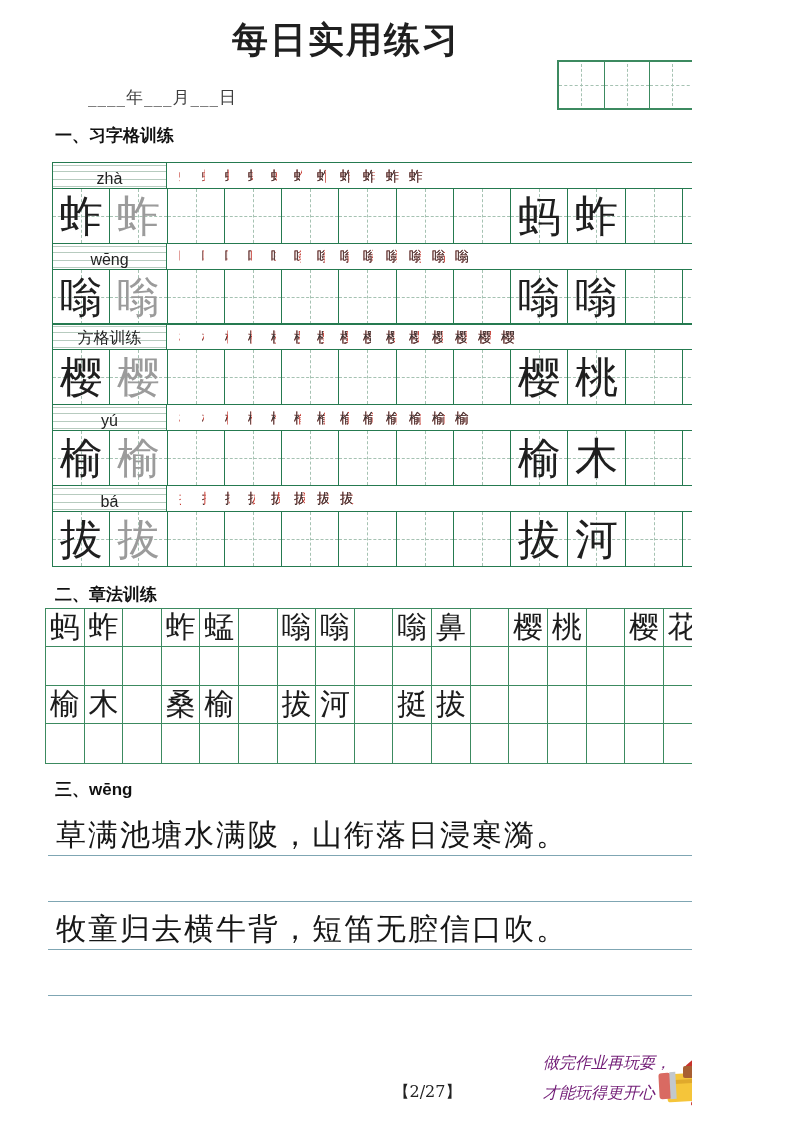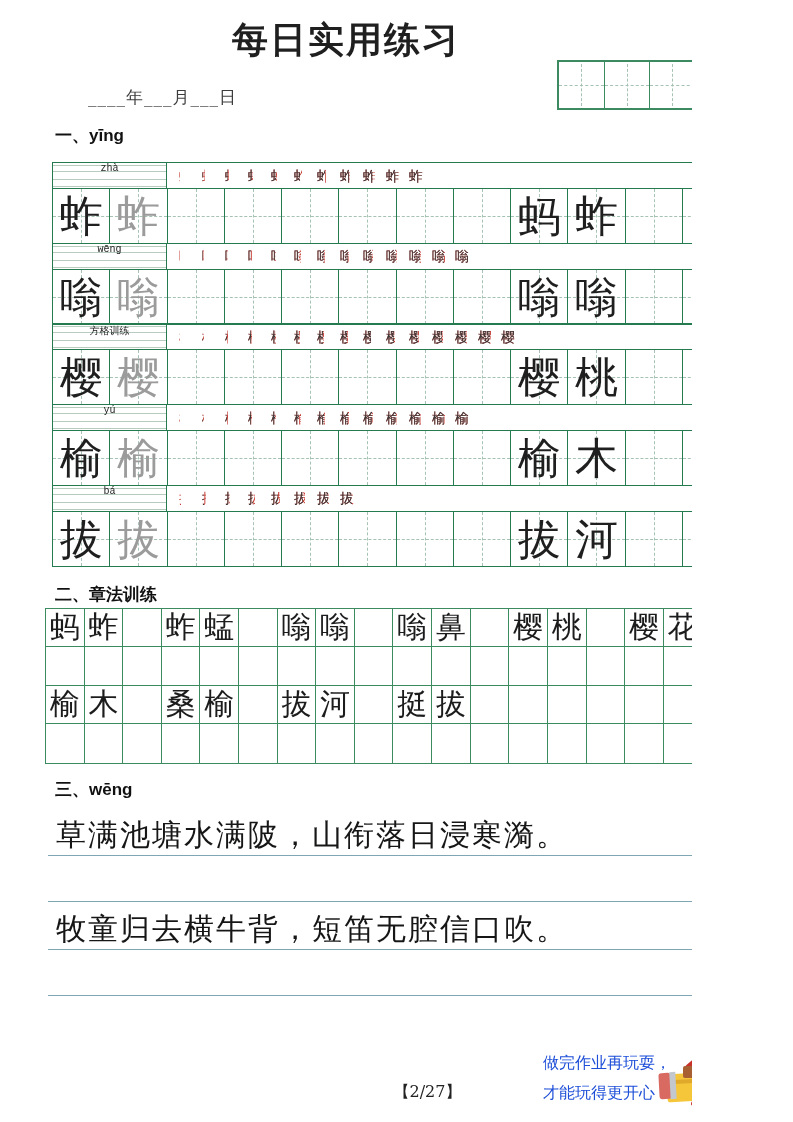--- a/index.html
+++ b/index.html
@@ -22,22 +22,22 @@
   .date-line{position:absolute;left:88px;top:86px;font-size:17px;color:#3d3d3d;letter-spacing:1px;}
   .grade-line{position:absolute;left:325px;top:86px;font-size:17px;color:#3d3d3d;}
   .sec-head{position:absolute;font-family:"Liberation Sans", sans-serif;font-weight:bold;font-size:17px;color:#111;}
   #h1{left:55px;top:124px;} #h2{left:55px;top:583px;} #h3{left:55px;top:778px;}
   
   .practice{position:absolute;left:52px;top:162px;width:688px;}
   .p-row{position:relative;border:1.3px solid var(--g);margin-top:-1.3px;}
   .p-row:first-child{margin-top:0;}
   .p-strip{height:26px;display:flex;border-bottom:1.3px solid var(--g);}
   .pinyin-box{width:114px;border-right:1.3px solid var(--g);position:relative;
-              display:flex;align-items:flex-start;justify-content:center;
-              font-family:Liberation Mono, monospace;font-size:10px;color:#222;
+              display:flex;align-items:flex-end;justify-content:center;
+              font-family:Liberation Sans, sans-serif;font-size:16px;color:#222;
               background-image:linear-gradient(var(--pl),var(--pl)),linear-gradient(var(--pl),var(--pl)),
                                linear-gradient(var(--pl),var(--pl)),linear-gradient(var(--pl),var(--pl));
               background-size:100% 1px;background-repeat:no-repeat;
               background-position:0 2px,0 33%,0 66%,0 23px;}
   .strokes{flex:1;display:flex;align-items:center;padding-left:12px;gap:9px;}
   .ss{position:relative;width:14px;height:16px;font-size:14px;line-height:16px;}
   .ss i{position:absolute;left:0;top:0;height:16px;overflow:hidden;font-style:normal;white-space:nowrap;}
   .ss i.rd{color:var(--red);}
   .ss i.bk{color:#3a3a3a;}
   .p-cells{display:flex;height:54px;}
@@ -53,40 +53,40 @@
   .sq-row{display:flex;height:38.4px;border-bottom:1px solid var(--sg);}
   .sq-row:last-child{border-bottom:none;}
   .sq{flex:1;border-right:1px solid var(--sg);display:flex;align-items:center;justify-content:center;
       font-size:30px;color:#1c1c1c;}
   .sq:last-child{border-right:none;}
   
   .s3-line{position:absolute;left:48px;width:697px;height:44px;border-bottom:1.2px solid var(--blue);
            font-size:30px;letter-spacing:2px;line-height:46px;padding-left:8px;color:#161616;}
   
   .page-num{position:absolute;left:360px;top:1082px;width:135px;text-align:center;font-size:16px;color:#222;}
-  .motto{position:absolute;left:543px;top:1048px;font-size:16px;line-height:30px;color:#1d4ed8;}
+  .motto{position:absolute;left:543px;top:1048px;font-size:16px;line-height:30px;color:#701a75;font-style:italic;}
   .mascot{position:absolute;left:653px;top:1018px;}
 </style>
 </head>
 <body>
 
 <div class="page">
 
   <div class="title">每日实用练习</div>
 
   <div class="name-grid">
     <div class="ng-cell"></div>
     <div class="ng-cell"></div>
     <div class="ng-cell"></div>
     <div class="ng-cell"></div>
   </div>
 
   <div class="date-line">____年___月___日</div>
 
-  <div id="h1" class="sec-head">一、yīng</div>
+  <div id="h1" class="sec-head">一、习字格训练</div>
   <div class="practice">
       <div class="p-row">
         <div class="p-strip">
           <div class="pinyin-box">
             <span>zhà</span>
           </div>
           <div class="strokes">
             <span class="ss">
               <i class="rd" style="width: 1.3px;">蚱</i>
               <i class="bk" style="width: 0px;">蚱</i>

